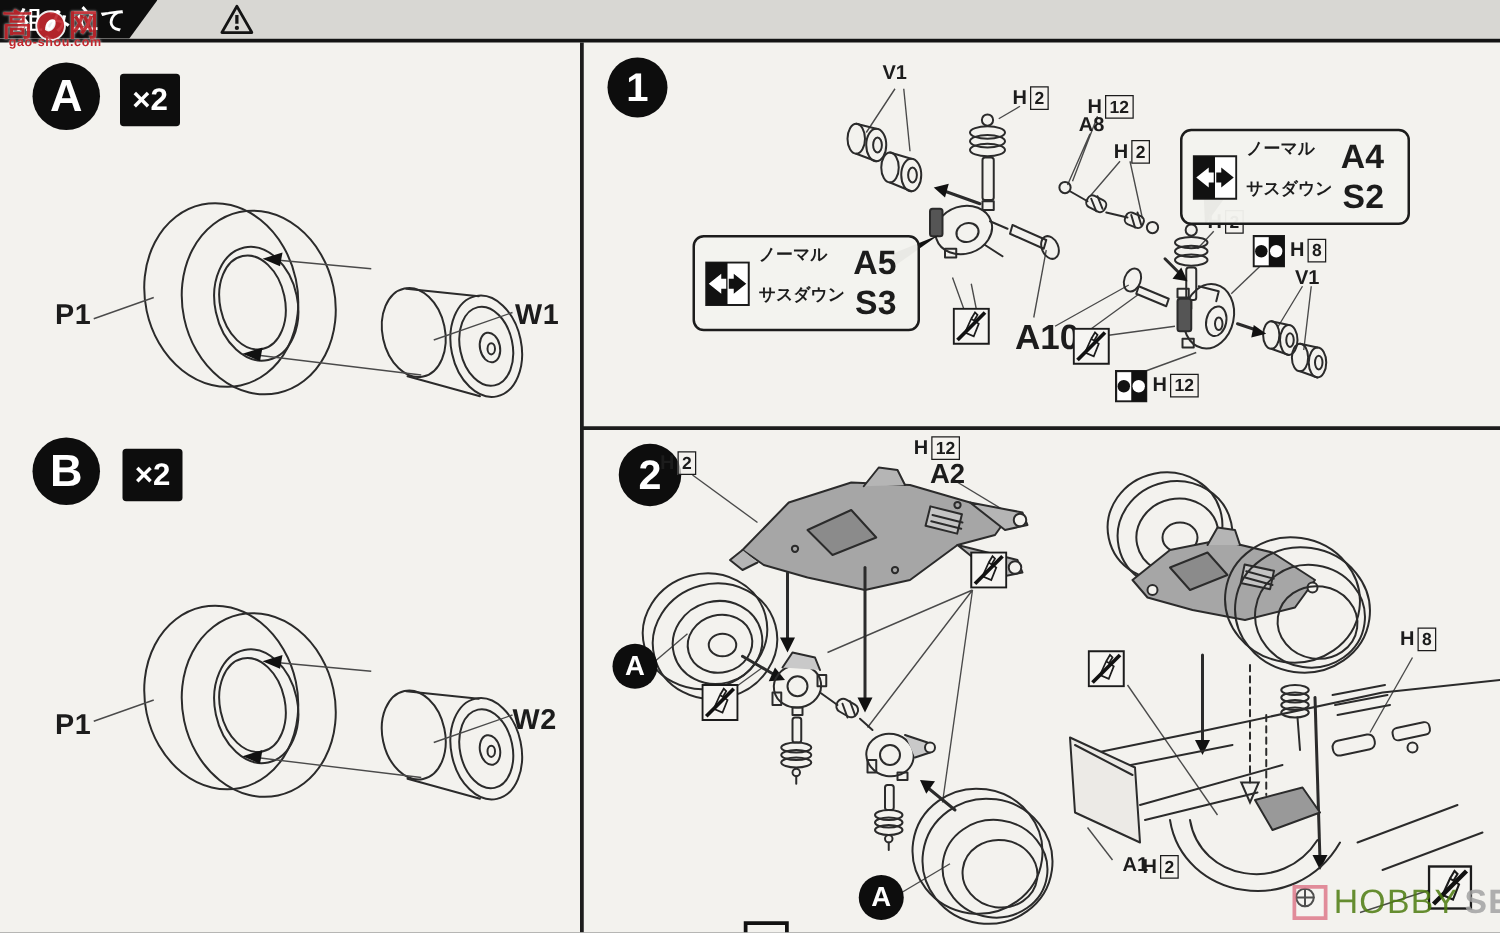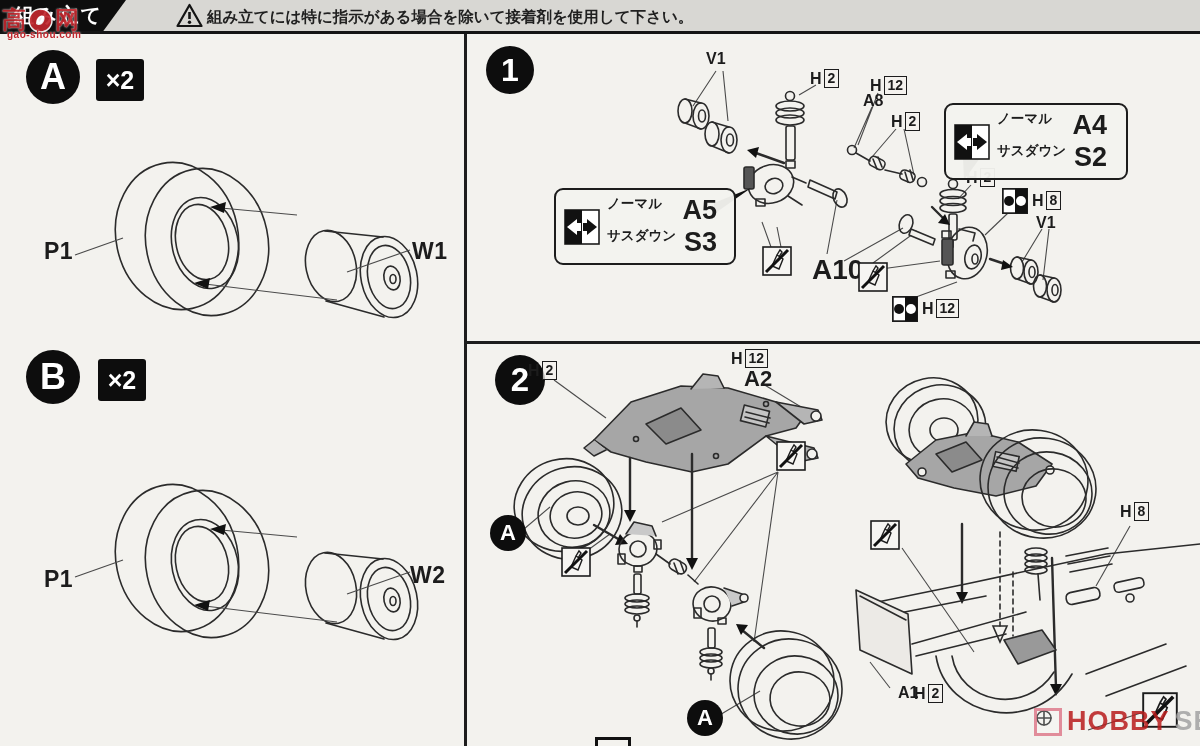--- a/index.html
+++ b/index.html
@@ -42,39 +42,38 @@
   .ngicon{position:absolute;z-index:6;}
   .dots{position:absolute;z-index:6;}
   svg{display:block;}
   .artsvg{position:absolute;}
   .ln{fill:none;stroke:#2b2b2b;stroke-width:1.6;stroke-linecap:round;stroke-linejoin:round;}
   .ldr{fill:none;stroke:#4a4a4a;stroke-width:1.1;}
   .bold{stroke-width:2.4;}
   
   #brand{position:absolute;left:1034px;top:706px;z-index:25;display:flex;align-items:center;gap:5px;opacity:.85;}
   #brand .logo{width:22px;height:22px;border:3px solid #df7b8c;background:rgba(255,255,255,.2);}
-  #brand .w1{font-size:27px;font-weight:700;color:#b91c1c;letter-spacing:1px;}
+  #brand .w1{font-size:27px;font-weight:400;color:#4d7c0f;letter-spacing:1px;}
   #brand .w2{font-size:27px;font-weight:700;color:#a3a3a3;letter-spacing:1px;}
   #cutsq{position:absolute;left:595px;top:737px;width:30px;height:14px;border:3px solid #111;background:#f3f2ee;}
 </style>
 </head>
 <body>
 
 <div id="page">
 
   <div id="header">
     <div id="tab">
       <span>組み立て</span>
     </div>
     <svg style="position:absolute;left:176px;top:3px" width="27" height="25" viewBox="0 0 27 25">
       <path d="M13.5,2 L25.5,23 H1.5 Z" fill="none" stroke="#141414" stroke-width="2.2" stroke-linejoin="round"></path>
       <line x1="13.5" y1="9" x2="13.5" y2="16" stroke="#141414" stroke-width="2.6"></line>
       <circle cx="13.5" cy="19.3" r="1.7" fill="#141414"></circle>
     </svg>
-    <div class="hdr-jp">組み立てには特に指示がある場合を除いて接着剤を使用して下さい。</div>
   </div>
   <div id="header-rule"></div>
 
   <div id="sitewm">
     <span class="cjk">高</span>
     <svg class="emblem" viewBox="0 0 25 25">
       <circle cx="12.5" cy="12.5" r="11.5" fill="#c1272d" stroke="#fff" stroke-width="1.5"></circle>
       <path d="M8,16 C8,10 12,6 16,8 C18,12 14,18 10,17 Z" fill="#fff"></path>
     </svg>
     <span class="cjk">网</span>

